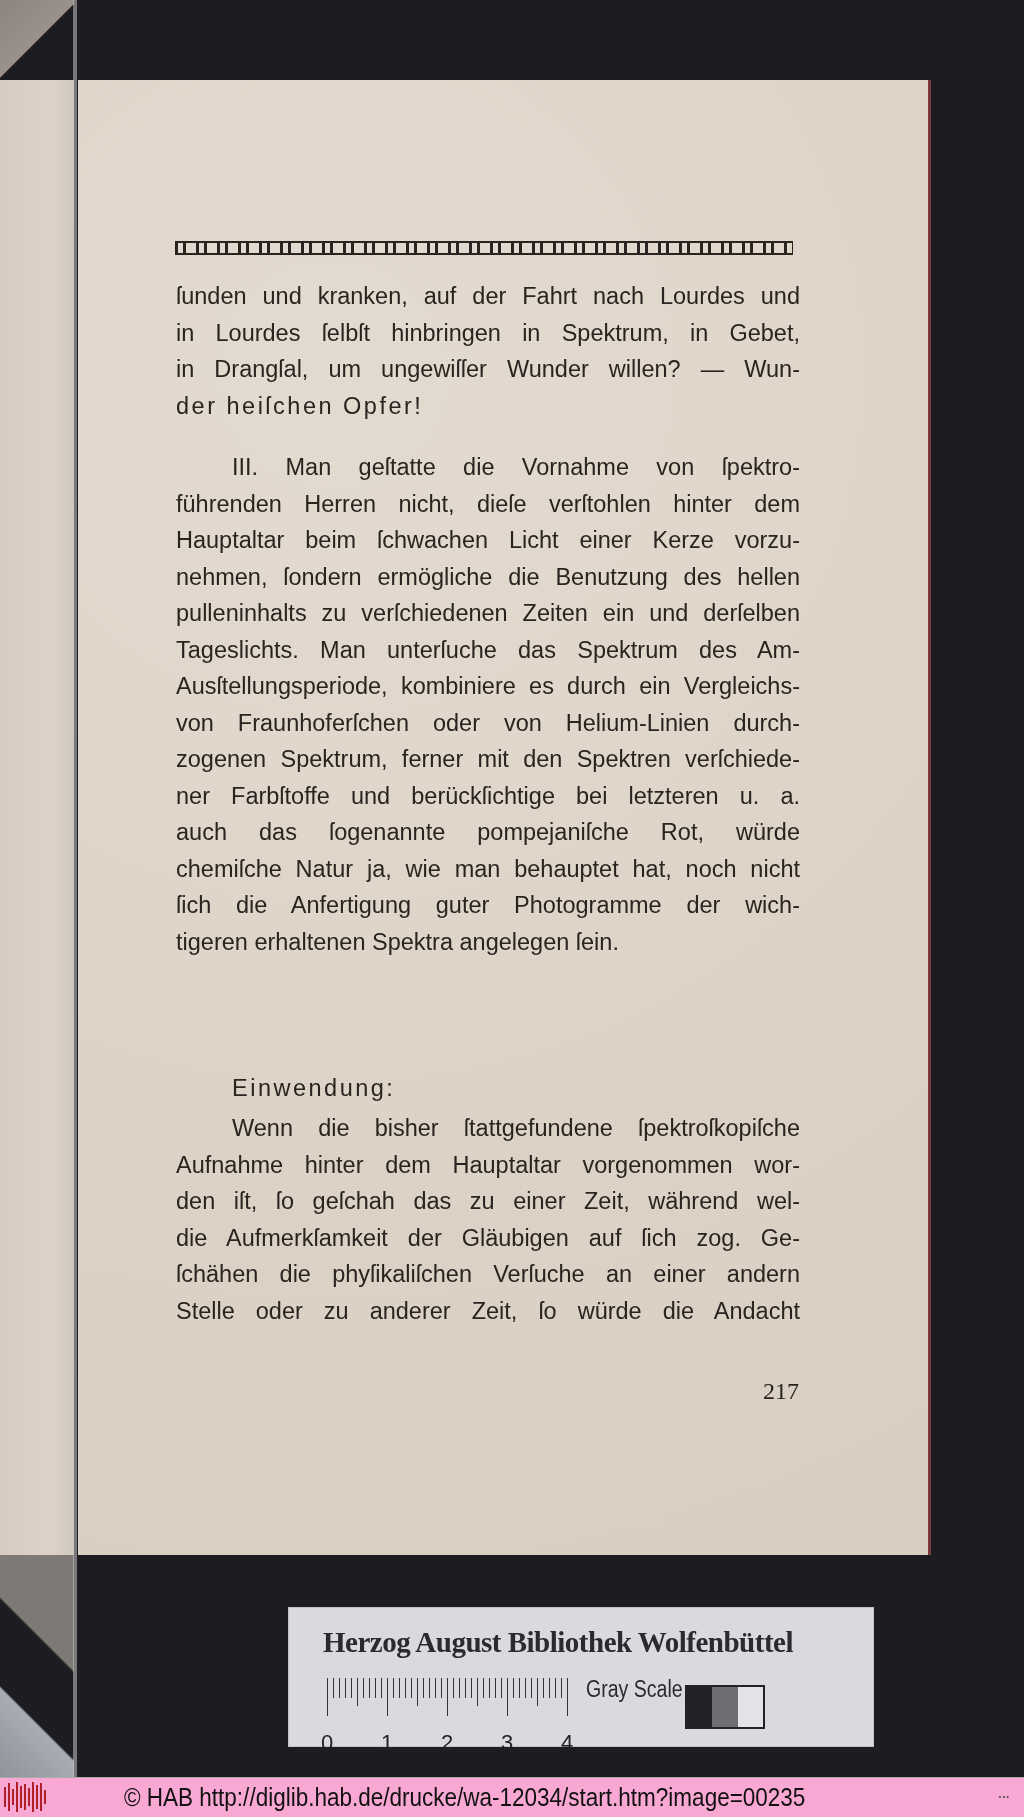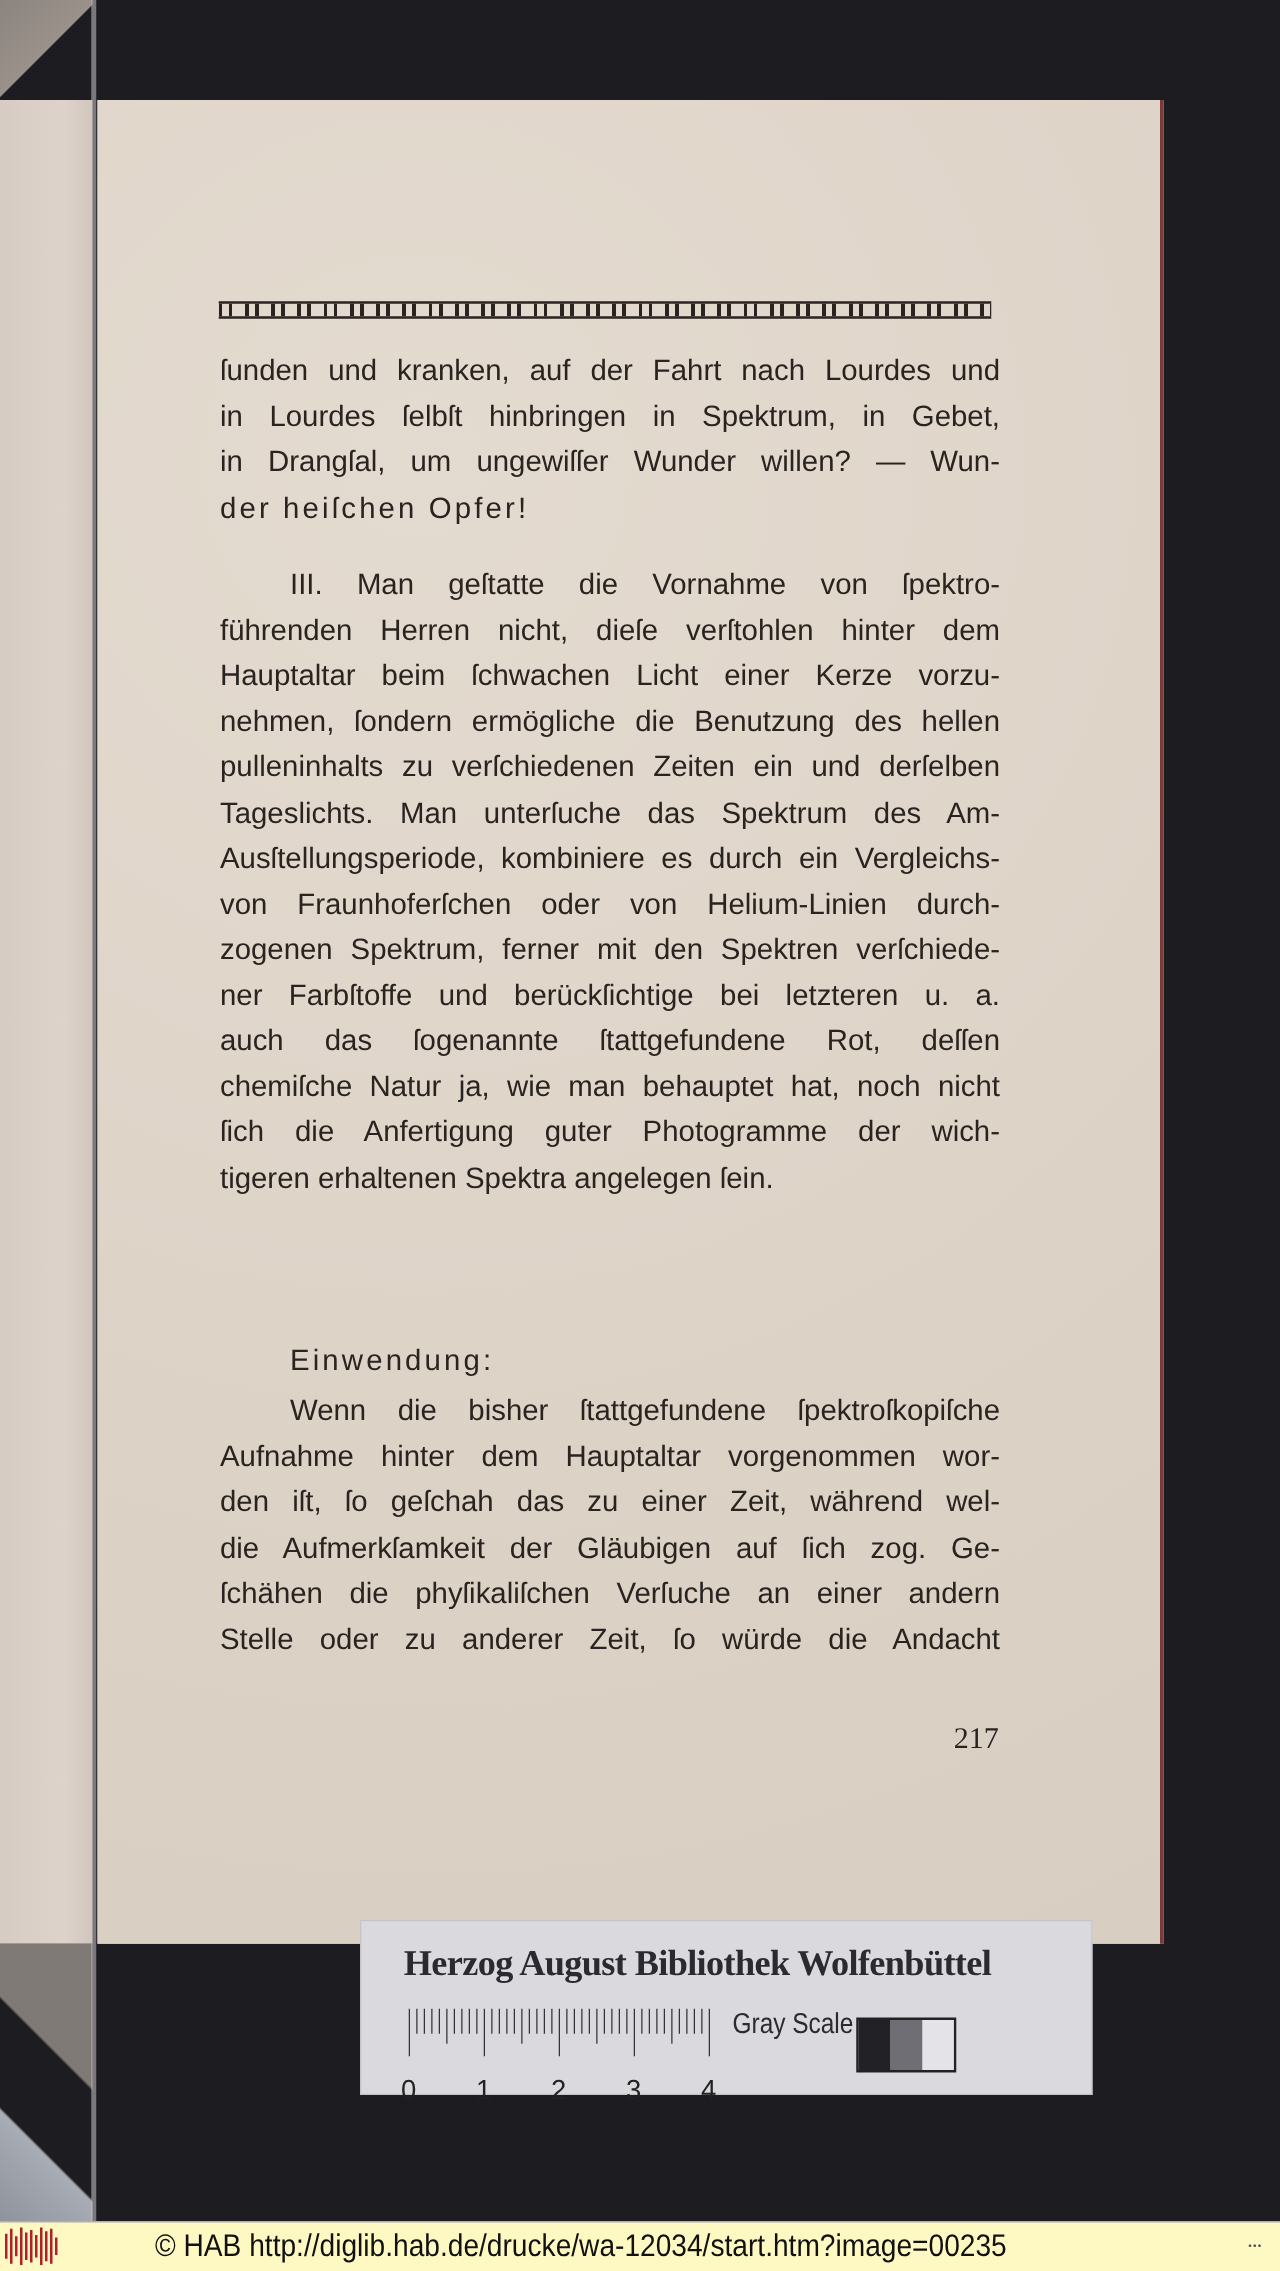--- a/index.html
+++ b/index.html
@@ -44,36 +44,36 @@
   }
   .line { display: block; white-space: nowrap; text-align: justify; text-align-last: justify; height: 36.5px; }
   .line.last { text-align-last: left; }
   .indent { padding-left: 56px; }
   .spaced { letter-spacing: 2.5px; }
   .page-number {
     position: absolute; left: 763px; top: 1378px; font-family: "Liberation Serif", serif;
     font-size: 24px; color: #2a2420;
   }
   .card {
-    position: absolute; left: 288px; top: 1536px; width: 584px; height: 138px;
+    position: absolute; left: 288px; top: 1607px; width: 584px; height: 138px;
     background: #dad9de; border: 1px solid #c4c3c8;
   }
   .card-title {
     position: absolute; left: 34px; top: 18px; font-family: "Liberation Serif", serif;
     font-weight: bold; font-size: 29px; color: #2a2a30; letter-spacing: -0.5px; white-space: nowrap;
   }
   .ruler { position: absolute; left: 38px; top: 70px; width: 240px; height: 40px; }
   .tick { position: absolute; top: 0; width: 1px; background: #333; }
   .ruler-num { position: absolute; top: 52px; font-family: "Liberation Sans", sans-serif; font-size: 22px; color: #222; transform: translateX(-50%); }
   .gray-label { position: absolute; left: 297px; top: 68px; font-family: "Liberation Sans", sans-serif; font-size: 23px; color: #2a2a30; transform: scaleX(0.85); transform-origin: left; white-space: nowrap; }
   .gray-swatch { position: absolute; left: 396px; top: 77px; width: 76px; height: 40px; border: 2px solid #222; display: flex; }
   .gray-swatch span { flex: 1; }
   .footer {
     position: absolute; left: 0; top: 1777px; width: 1024px; height: 40px;
-    background: #fef9c3; border-top: 1px solid #aaa;
+    background: #f9a8d4; border-top: 1px solid #aaa;
   }
   .footer-logo { position: absolute; left: 4px; top: 4px; width: 42px; height: 30px; display: flex; align-items: center; gap: 2px; }
   .footer-logo span { display: block; width: 2px; background: #b0202a; }
   .footer-text {
     position: absolute; left: 124px; top: 5px; font-family: "Liberation Sans", sans-serif;
     font-size: 25px; color: #111; transform: scaleX(0.9); transform-origin: left; white-space: nowrap;
   }
   .footer-mini { position: absolute; right: 14px; top: 14px; font-family: "Liberation Sans", sans-serif; font-size: 8px; color: #555; letter-spacing: 1px; }
 </style>
 </head>
@@ -99,21 +99,21 @@
   <span class="line indent">III. Man geſtatte die Vornahme von ſpektro-</span>
   <span class="line">führenden Herren nicht, dieſe verſtohlen hinter dem</span>
   <span class="line">Hauptaltar beim ſchwachen Licht einer Kerze vorzu-</span>
   <span class="line">nehmen, ſondern ermögliche die Benutzung des hellen</span>
   <span class="line">pulleninhalts zu verſchiedenen Zeiten ein und derſelben</span>
   <span class="line">Tageslichts.  Man unterſuche das Spektrum des Am-</span>
   <span class="line">Ausſtellungsperiode, kombiniere es durch ein Vergleichs-</span>
   <span class="line">von Fraunhoferſchen oder von Helium-Linien durch-</span>
   <span class="line">zogenen Spektrum, ferner mit den Spektren verſchiede-</span>
   <span class="line">ner Farbſtoffe und berückſichtige bei letzteren u. a.</span>
-  <span class="line">auch das ſogenannte ſtattgefundene Rot, deſſen</span>
+  <span class="line">auch das ſogenannte pompejaniſche Rot, würde</span>
   <span class="line">chemiſche Natur ja, wie man behauptet hat, noch nicht</span>
   <span class="line">ſich die Anfertigung guter Photogramme der wich-</span>
   <span class="line last">tigeren erhaltenen Spektra angelegen ſein.</span>
 </div>
 
 <div class="text" style="top:1070px;">
   <span class="line last indent spaced">Einwendung:</span>
 </div>
 
 <div class="text" style="top:1110px;">

